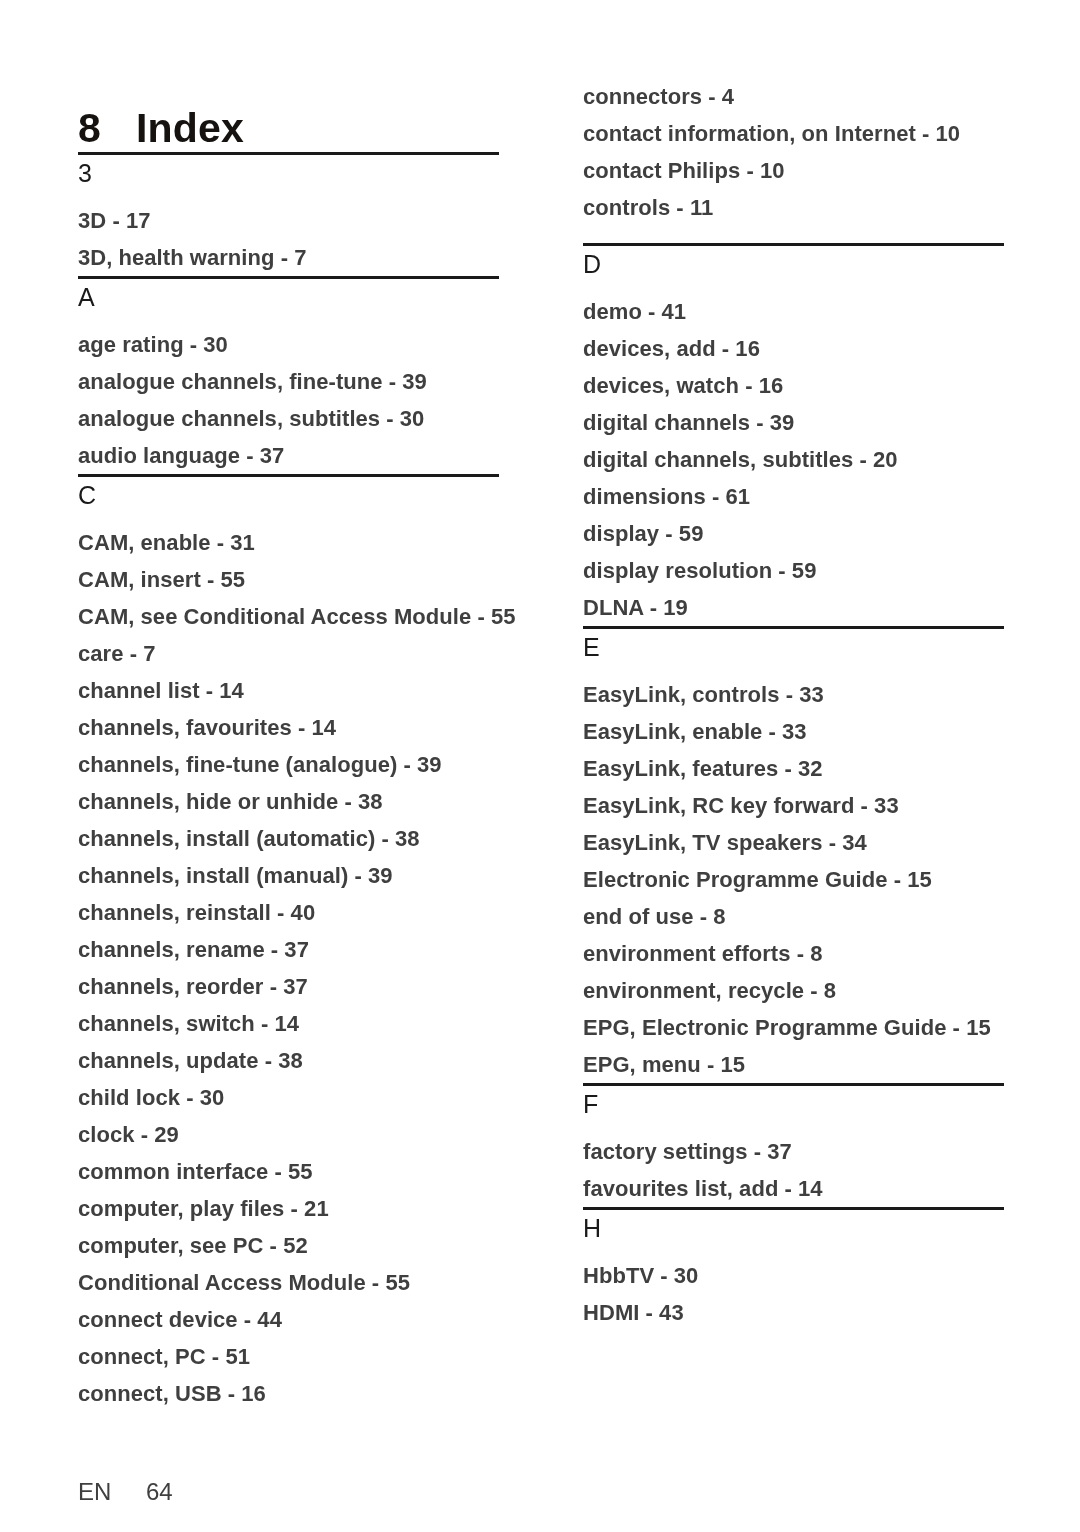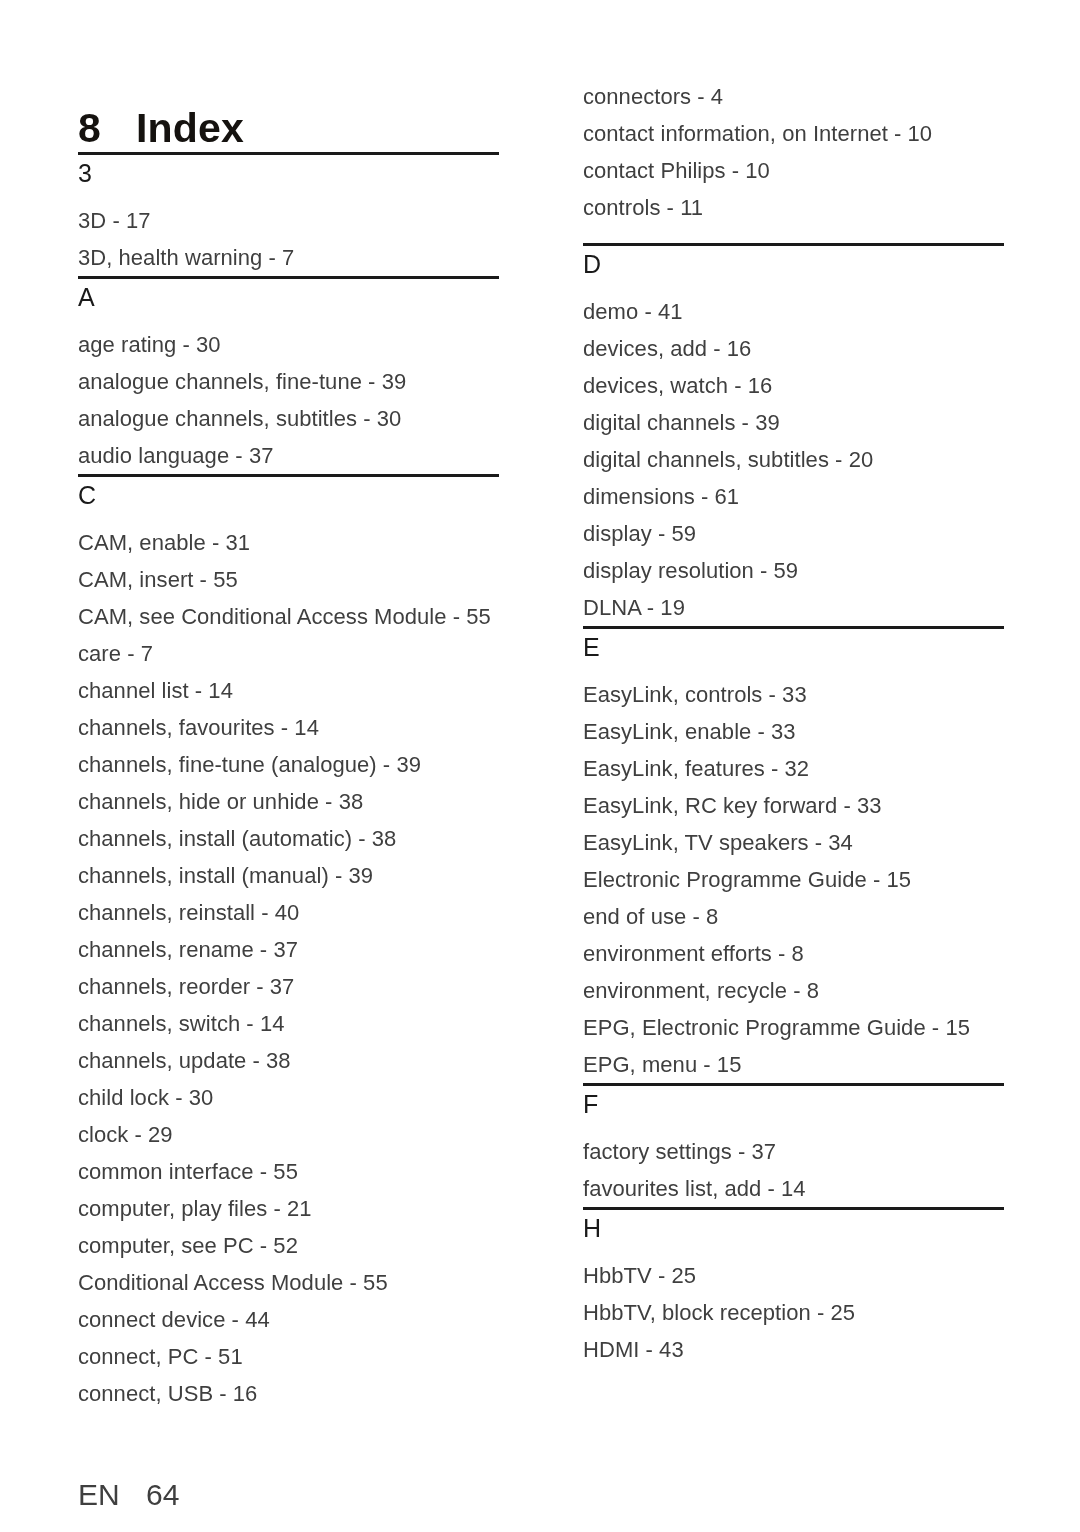--- a/index.html
+++ b/index.html
@@ -75,35 +75,35 @@
   .entries {
     padding-top: 16px;
   }
 
   .entry {
     font-size: 22px;
     line-height: 37px;
     color: #3f3f3f;
     white-space: nowrap;
     letter-spacing: 0.05px;
-    font-weight: 400;
+    font-weight: 700;
   }
 
   
   .cont-entries {
     padding-top: 0;
     padding-bottom: 17px;
   }
 
   
   .footer {
     position: absolute;
     left: 78px;
     top: 1478px;
-    font-size: 30px;
+    font-size: 24px;
     color: #3f3f3f;
     font-weight: 300;
     white-space: nowrap;
   }
   .footer .lang {
     display: inline-block;
     width: 68px;
   }
 </style>
 </head>
@@ -213,22 +213,21 @@
           <div class="section-letter">F</div>
           <div class="entries">
             <div class="entry">factory settings - 37</div>
             <div class="entry">favourites list, add - 14</div>
           </div>
         </div>
         <div class="section">
           <div class="rule"></div>
           <div class="section-letter">H</div>
           <div class="entries">
-            <div class="entry">HbbTV - 25</div>
-            <div class="entry">HbbTV, block reception - 25</div>
+            <div class="entry">HbbTV - 30</div>
             <div class="entry">HDMI - 43</div>
           </div>
         </div>
       </div>
   </div>
 
   <div class="footer">
     <span class="lang">EN</span><span>64</span>
   </div>
 

